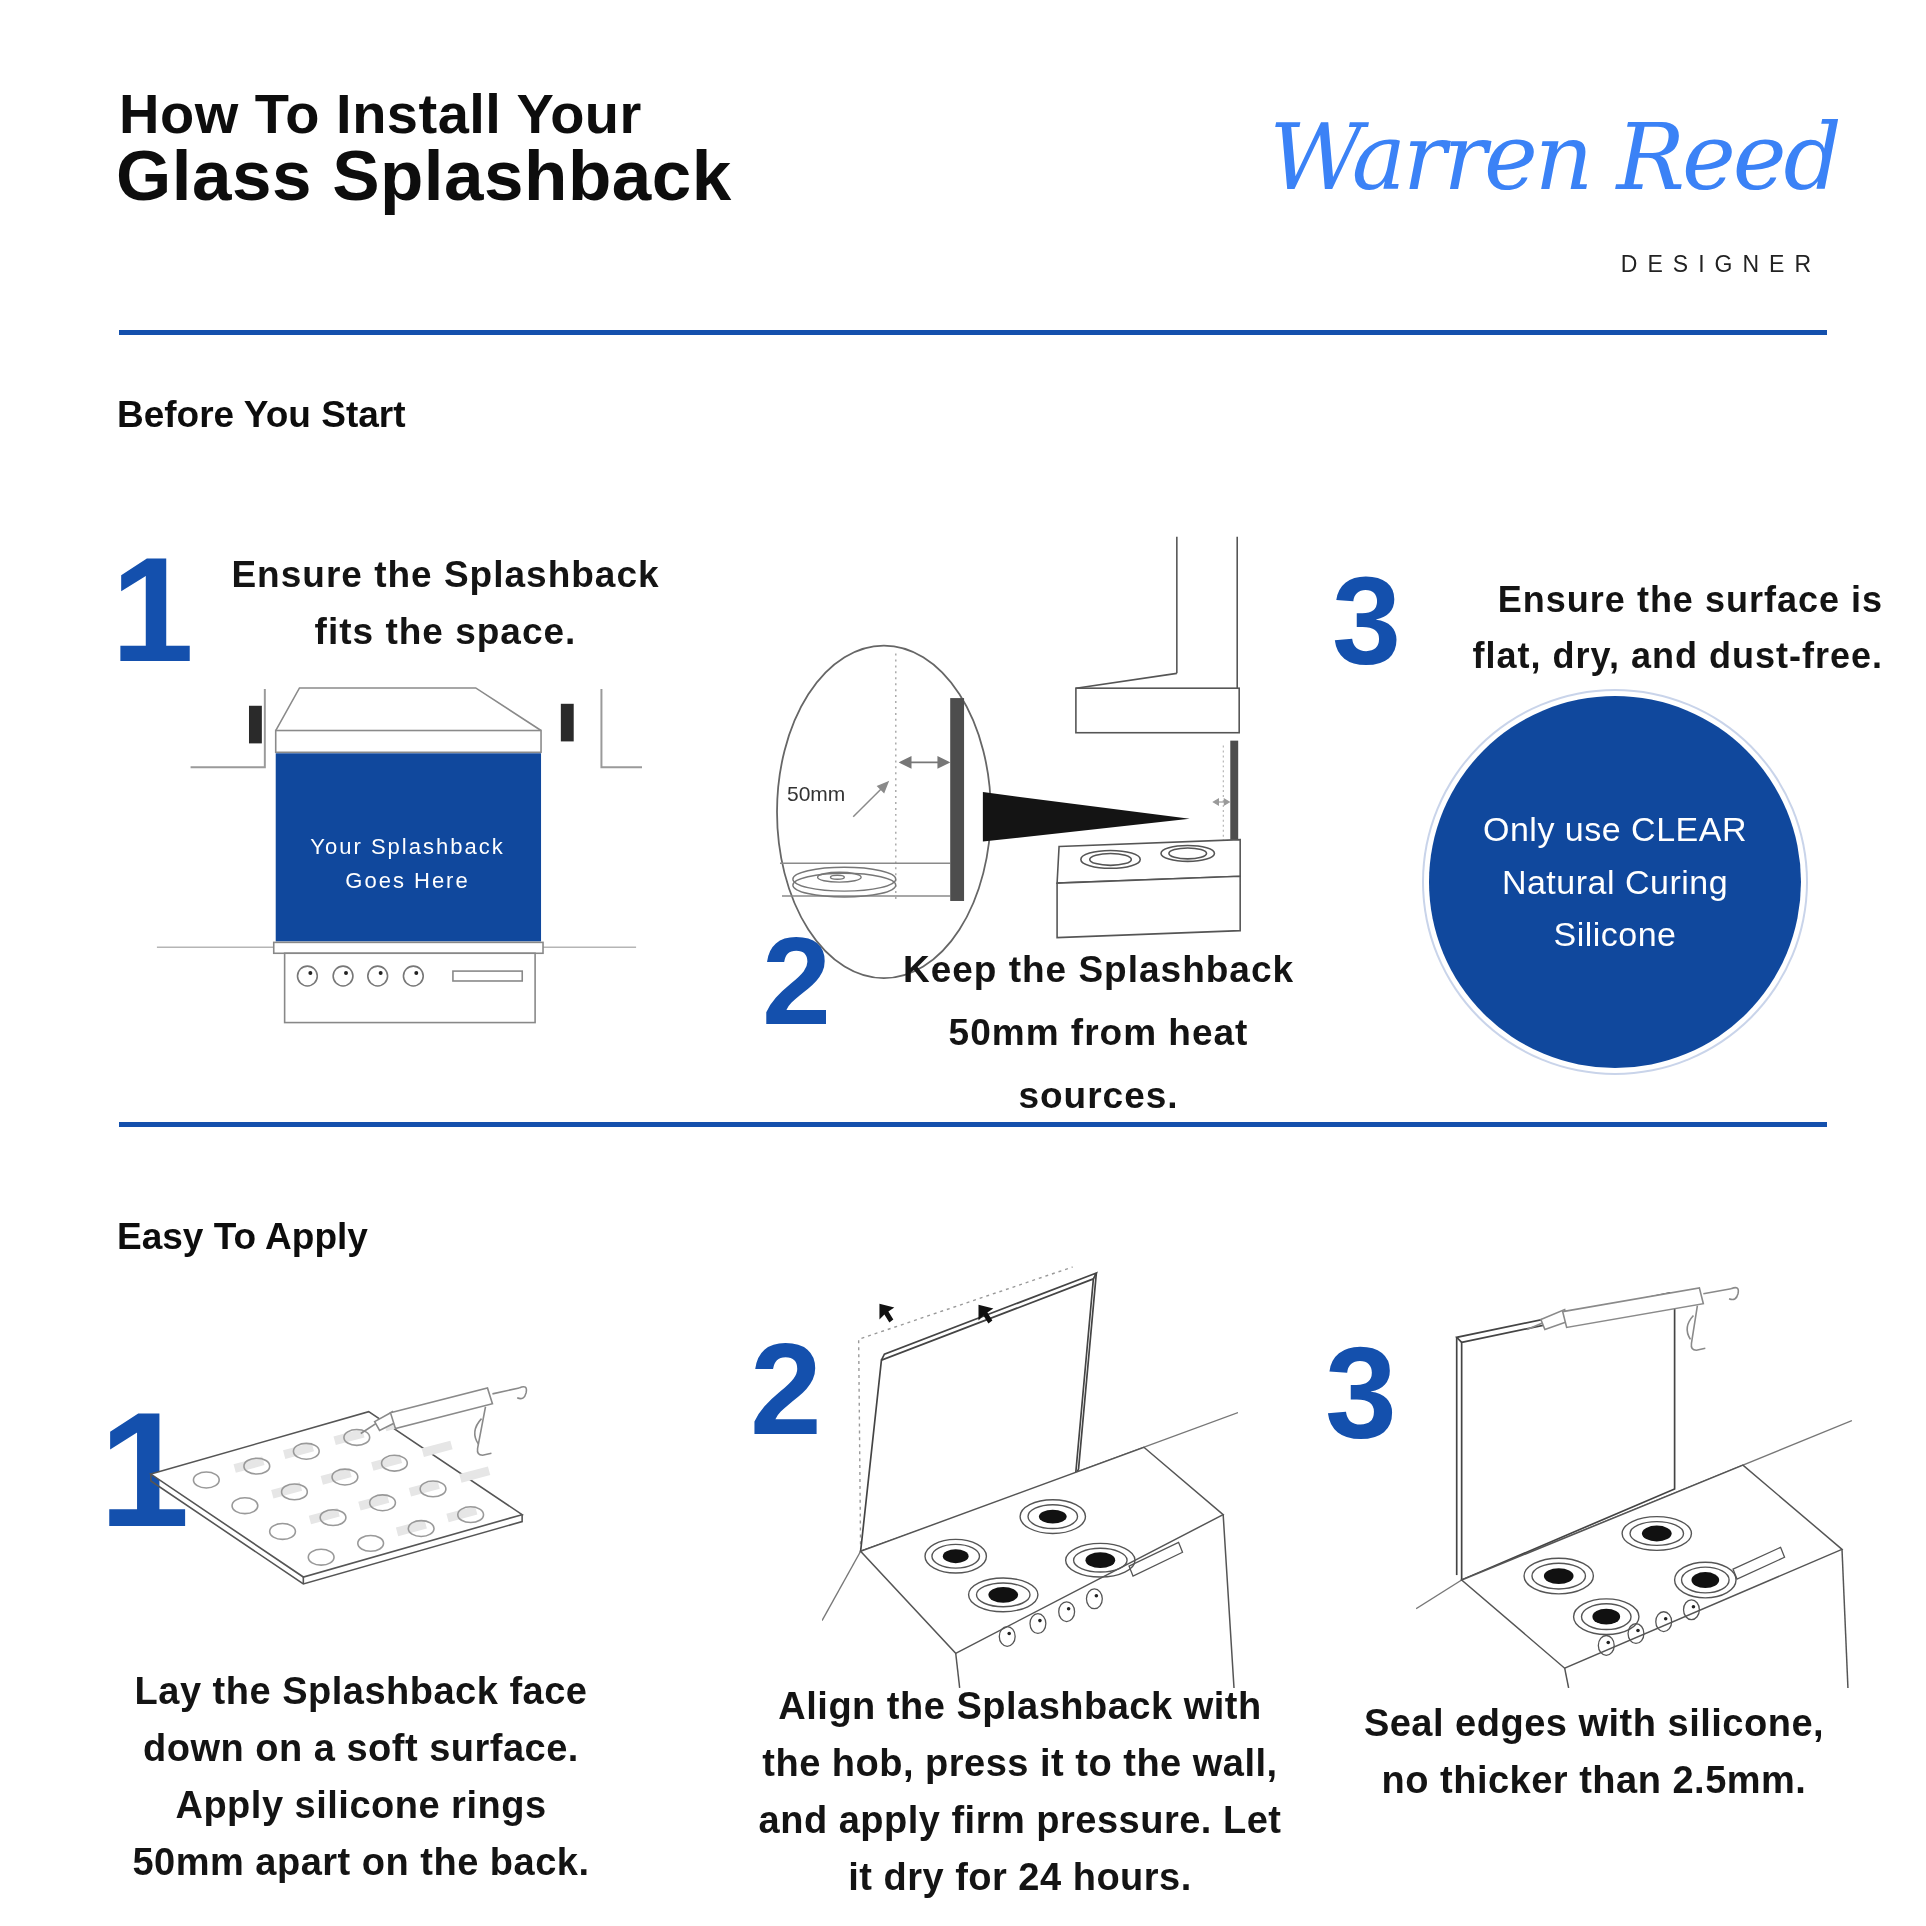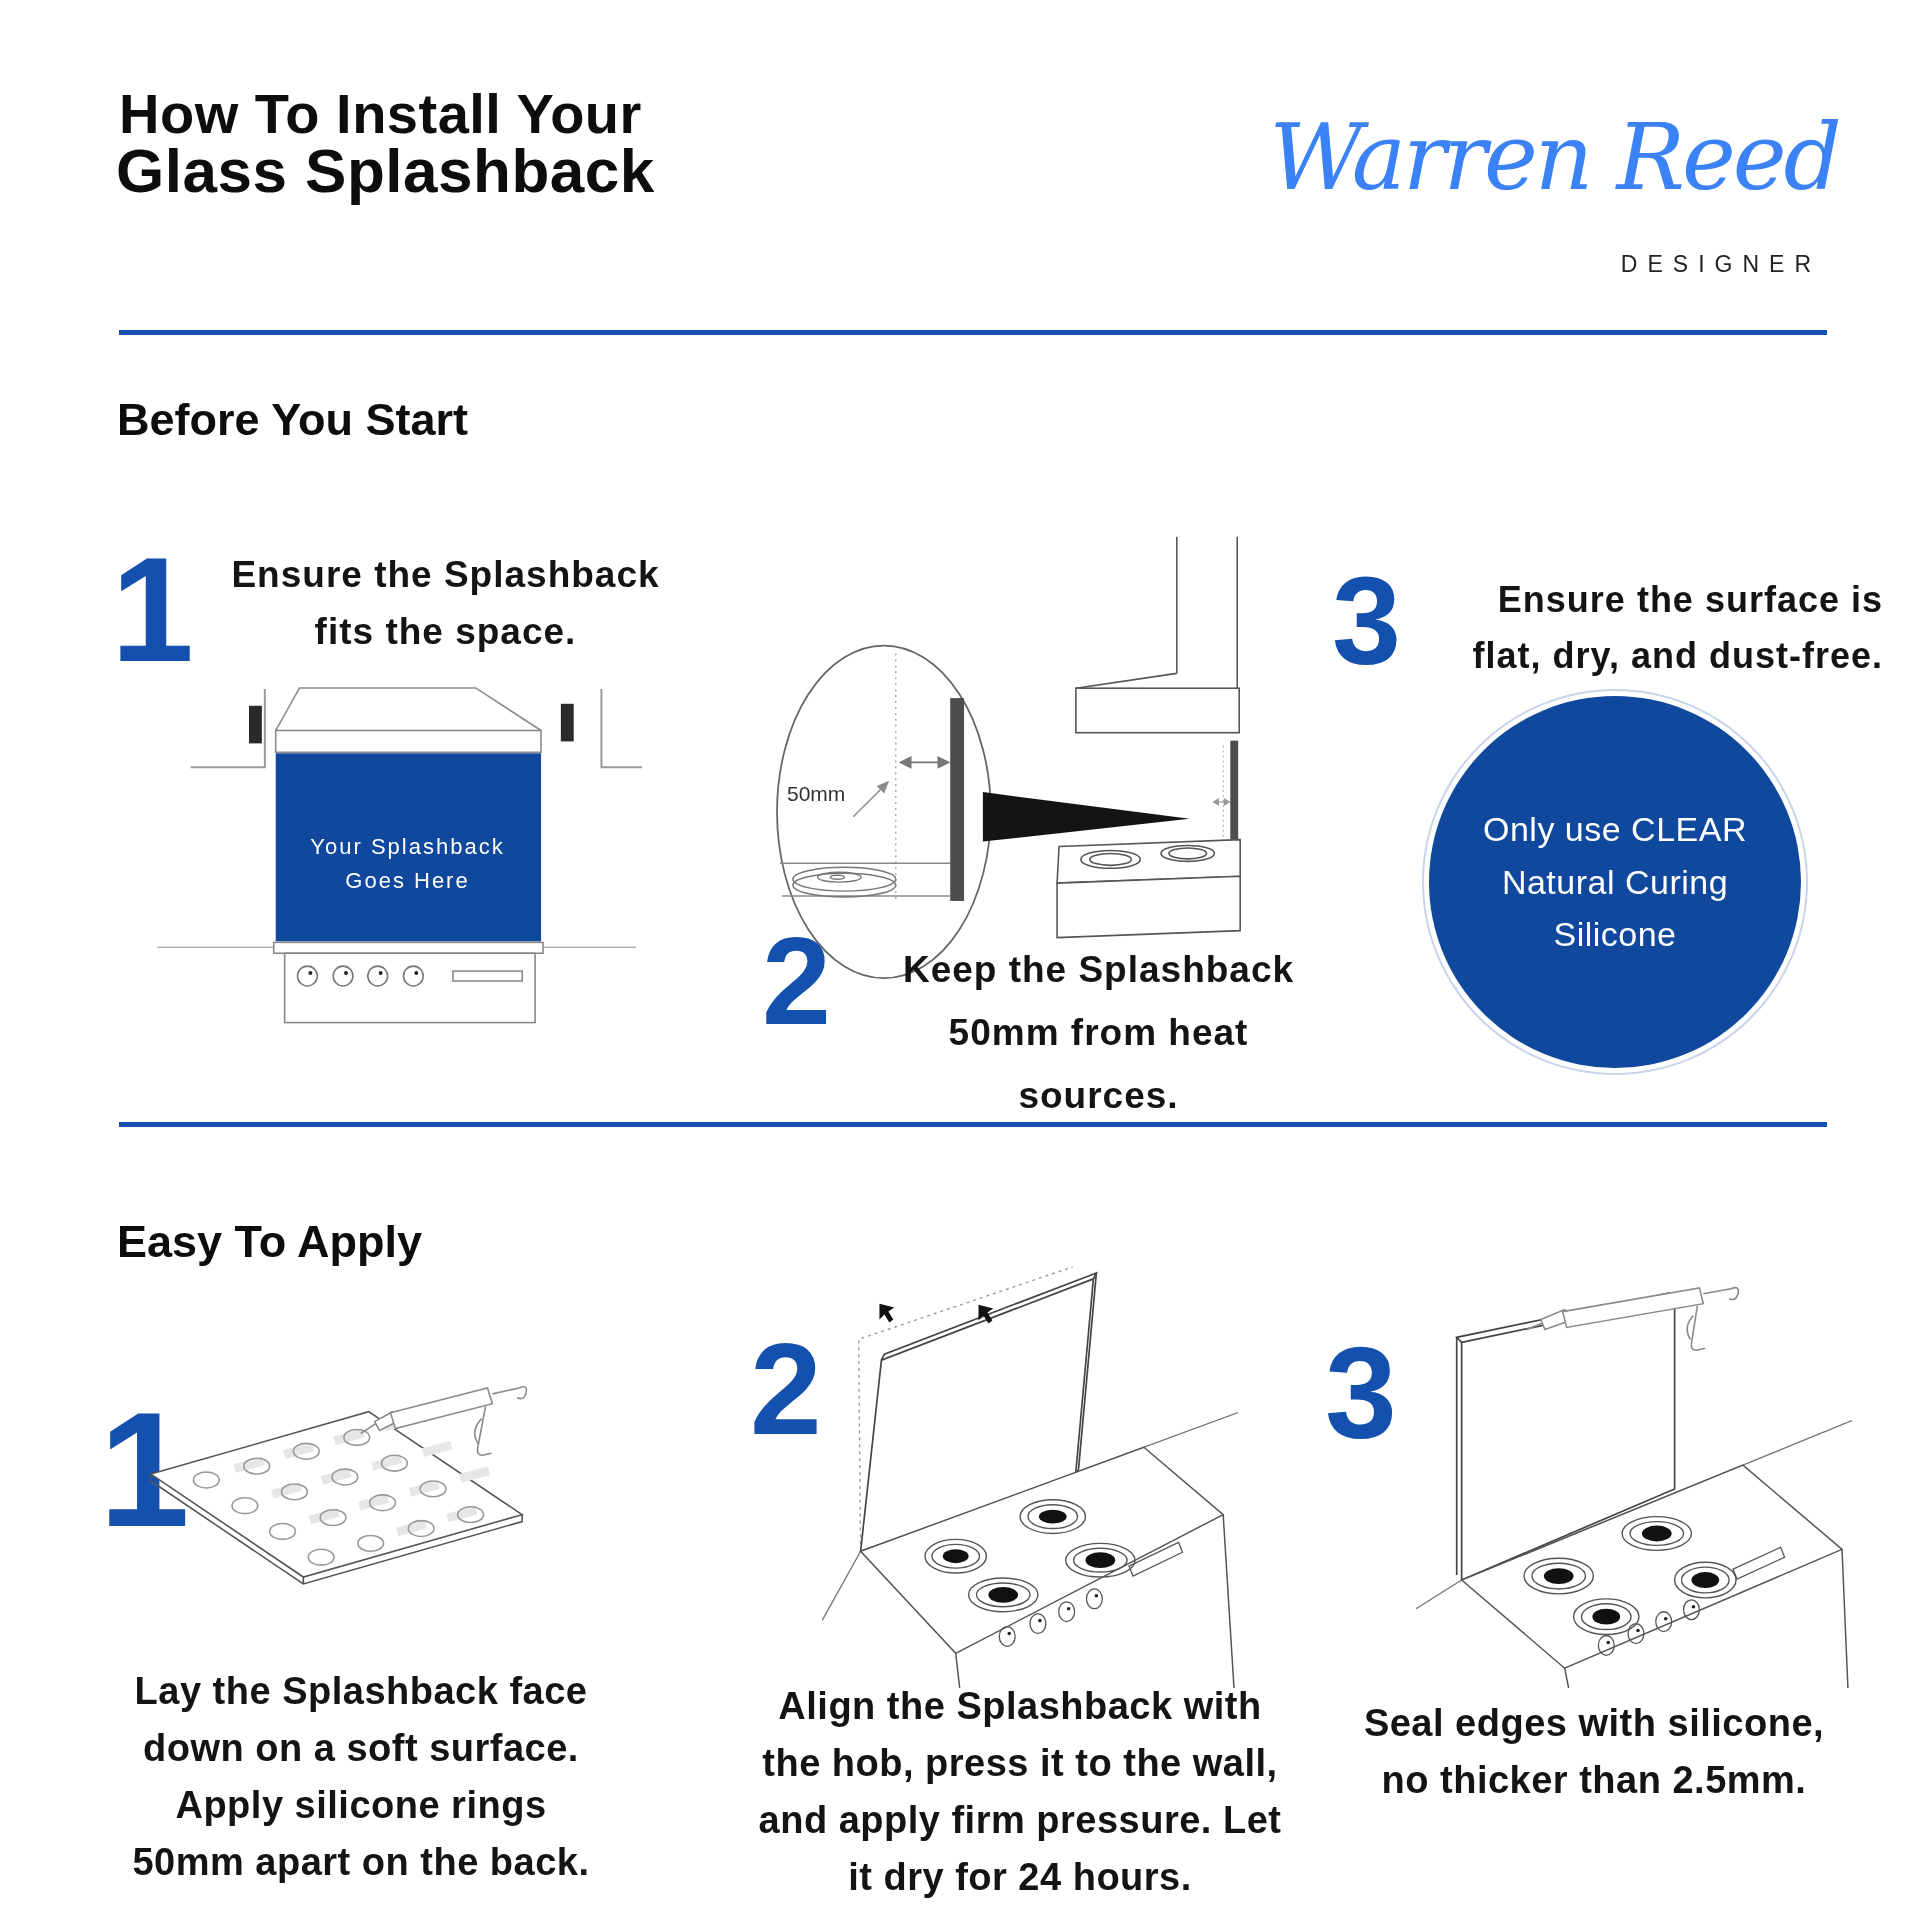--- a/index.html
+++ b/index.html
@@ -1,21 +1,21 @@
 <!DOCTYPE html>
 <html><head>
 <meta charset="utf-8">
 <style>
   html,body{margin:0;padding:0;background:#fff;}
   #page{position:relative;width:1927px;height:1927px;background:#ffffff;overflow:hidden;
         font-family:"Liberation Sans",sans-serif;color:#111;}
   .abs{position:absolute;}
   .title1{font-size:56px;font-weight:700;letter-spacing:0.5px;color:#0d0d0d;}
-  .title2{font-size:62px;font-weight:800;letter-spacing:0.5px;color:#0d0d0d;}
-  .section-h{font-size:45px;font-weight:800;color:#0d0d0d;}
+  .title2{font-size:71px;font-weight:800;letter-spacing:0.5px;color:#0d0d0d;}
+  .section-h{font-size:37px;font-weight:800;color:#0d0d0d;}
   .divider{height:5px;background:#1450ad;}
   .stepnum{color:#1450ad;font-weight:700;line-height:1;}
   .steptext{font-weight:700;white-space:pre-line;letter-spacing:1px;line-height:1.55;color:#141414;}
   .caption{font-weight:700;white-space:pre-line;letter-spacing:0.5px;line-height:1.5;
            text-align:center;color:#141414;font-size:38px;}
   .note-circle{border-radius:50%;background:#10489d;
                box-shadow:0 0 0 5px #ffffff,0 0 0 7px #c9d4ea;
                display:flex;align-items:center;justify-content:center;}
   .note-text{color:#ffffff;font-size:34px;line-height:1.55;text-align:center;
              white-space:pre-line;letter-spacing:0.5px;}

